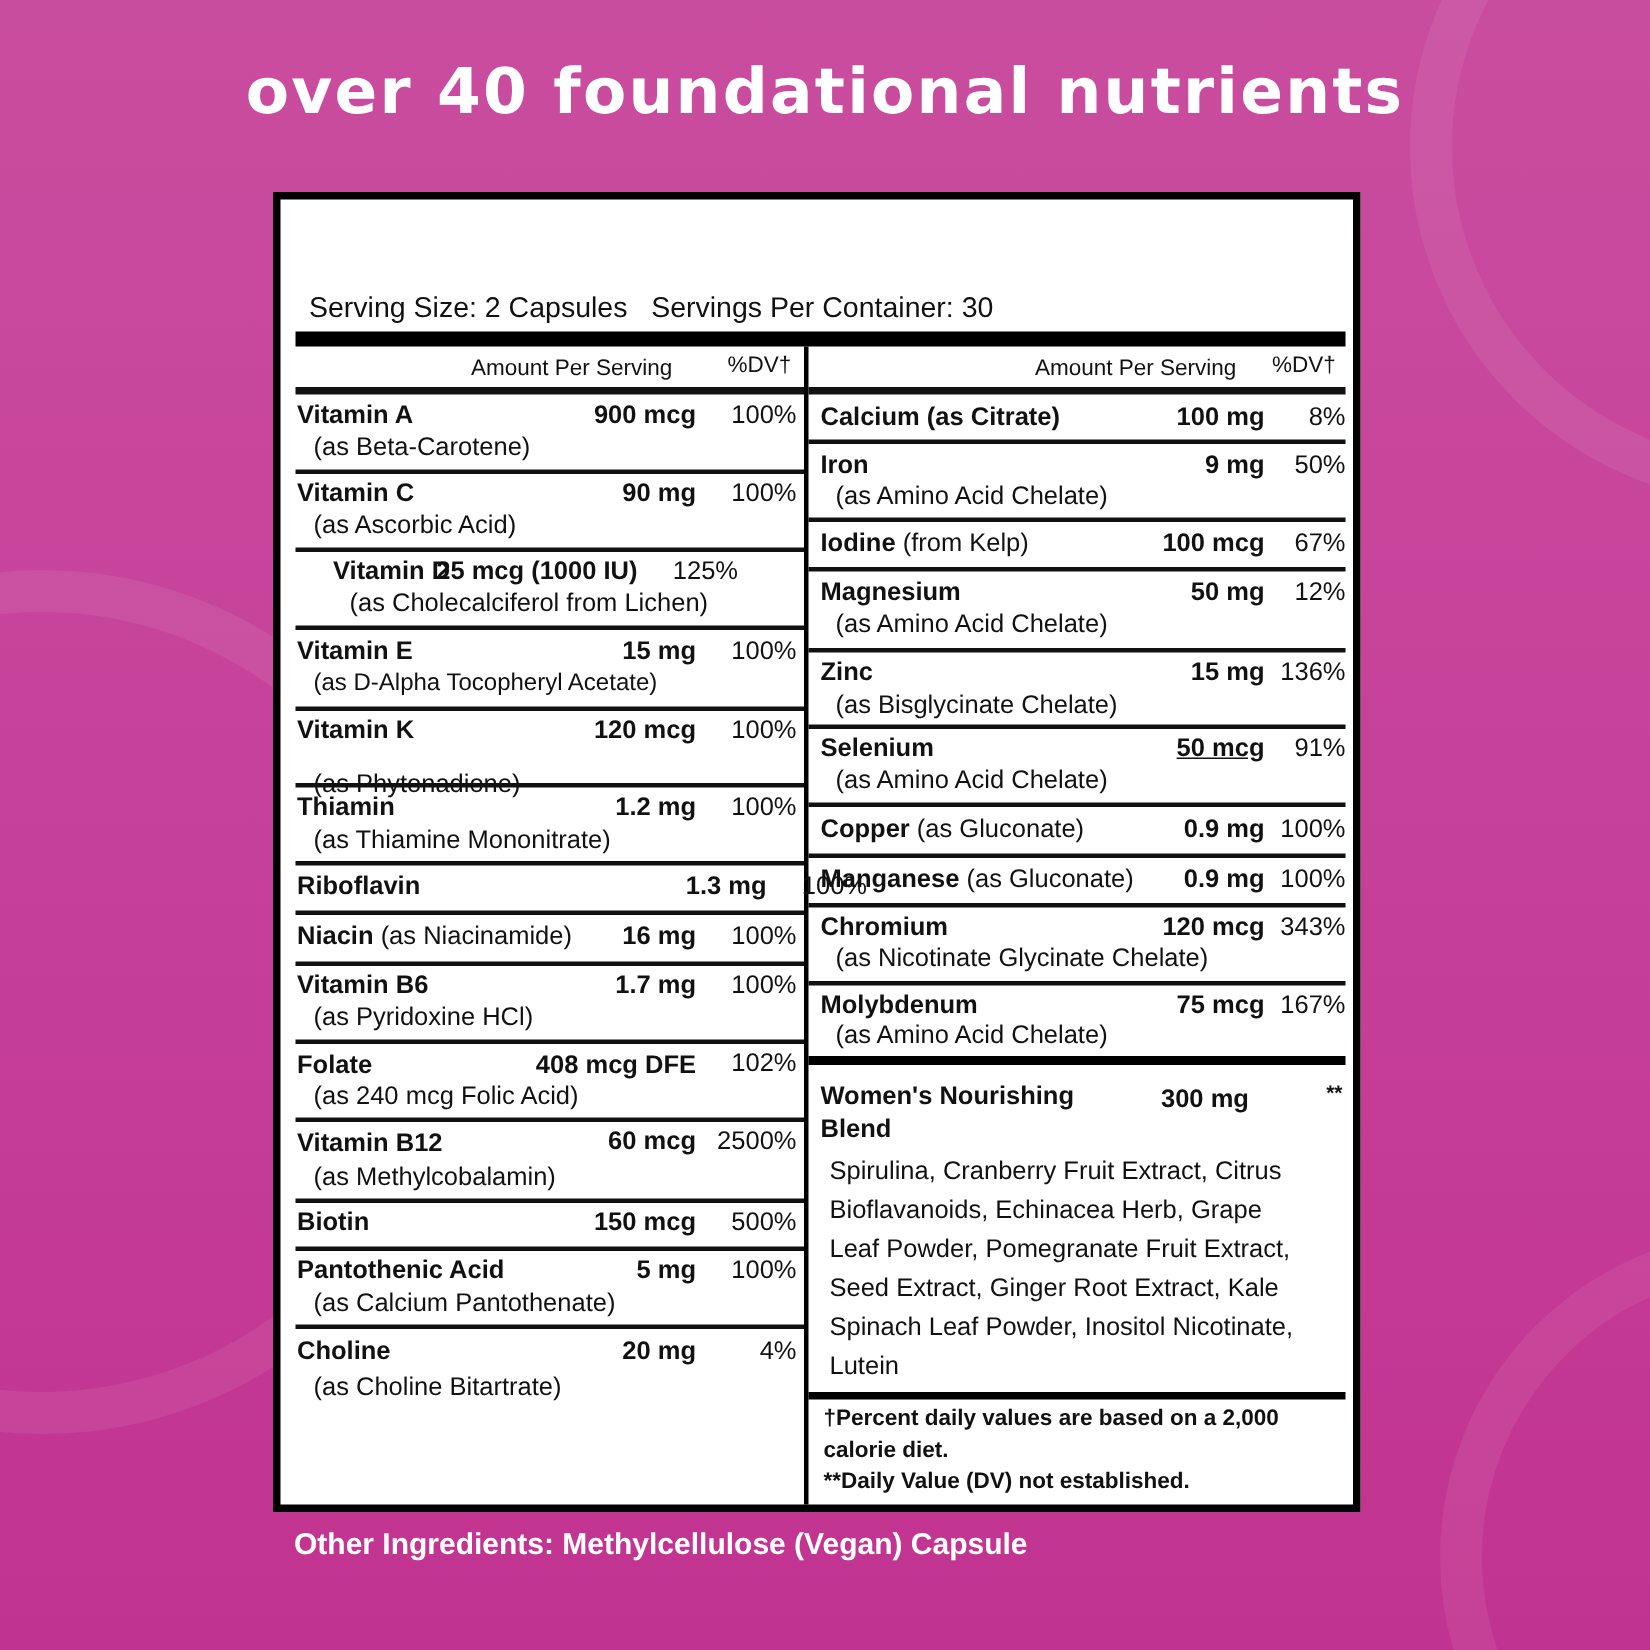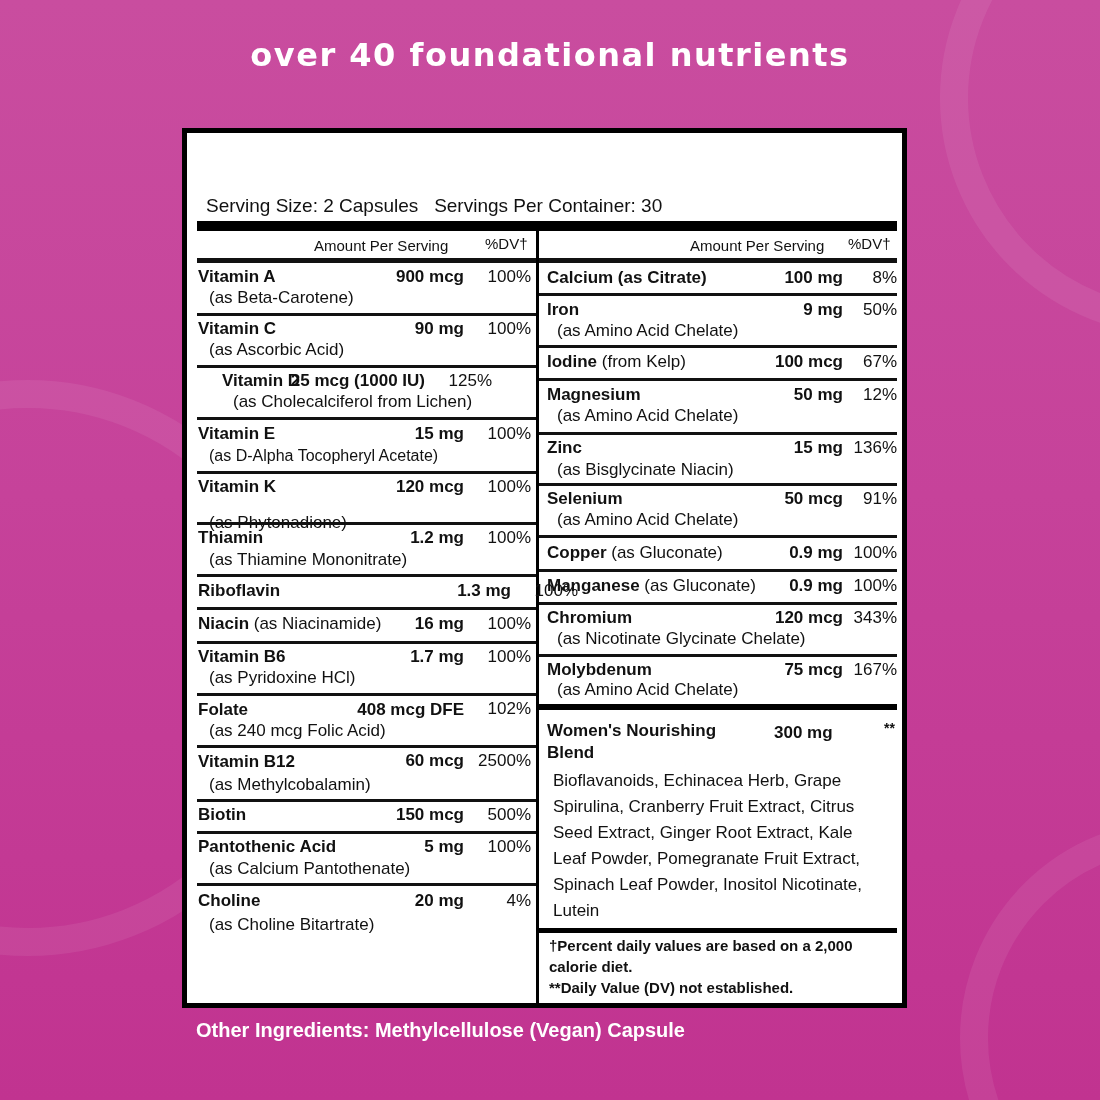--- a/index.html
+++ b/index.html
@@ -6,21 +6,21 @@
   body {
     width: 1100px; height: 1100px; position: relative; overflow: hidden;
     background: linear-gradient(180deg, #c94d9f 0%, #c6429a 45%, #c13390 100%);
     font-family: "Liberation Sans", sans-serif;
     color: #111;
   }
   .swirl { position: absolute; border-radius: 50%; border: 28px solid rgba(255,255,255,0.07); }
   .headline {
     position: absolute; left: 0; top: 36px; width: 1100px; text-align: center;
     color: #fff; font-family: "DejaVu Sans", sans-serif; font-weight: bold;
-    font-size: 32px; letter-spacing: 1.5px;
+    font-size: 42px; letter-spacing: 1.5px;
   }
   .panel {
     position: absolute; left: 182px; top: 128px; width: 715px; height: 870px;
     background: #fff; border: 5px solid #000;
   }
   .title {
     position: absolute; left: 16px; top: 6px; font-family: "DejaVu Sans", sans-serif;
     font-weight: bold; font-size: 37px; letter-spacing: -0.5px; color: #000;
   }
   .serving {
@@ -212,30 +212,30 @@
     <div class="row" style="left:352px; top:248px; width:358px; height:52px;">
       <span class="name" style="left:8px; top:4px;">Magnesium</span>
       <span class="sub" style="left:18px; top:25px;">(as Amino Acid Chelate)</span>
       <span class="amt" style="right:54px; top:4px;">50 mg</span>
       <span class="dv" style="right:0; top:4px;">12%</span>
     </div>
     <div class="hline" style="left:352px; top:299px; width:358px;"></div>
 
     <div class="row" style="left:352px; top:302px; width:358px; height:50px;">
       <span class="name" style="left:8px; top:3px;">Zinc</span>
-      <span class="sub" style="left:18px; top:25px;">(as Bisglycinate Niacin)</span>
+      <span class="sub" style="left:18px; top:25px;">(as Bisglycinate Chelate)</span>
       <span class="amt" style="right:54px; top:3px;">15 mg</span>
       <span class="dv" style="right:0; top:3px;">136%</span>
     </div>
     <div class="hline" style="left:352px; top:350px; width:358px;"></div>
 
     <div class="row" style="left:352px; top:353px; width:358px; height:50px;">
       <span class="name" style="left:8px; top:3px;">Selenium</span>
       <span class="sub" style="left:18px; top:24px;">(as Amino Acid Chelate)</span>
-      <span class="amt" style="right:54px; top:3px;">50 mcg</span>
+      <span class="amt" style="right:54px; top:3px;text-decoration:underline;">50 mcg</span>
       <span class="dv" style="right:0; top:3px;">91%</span>
     </div>
     <div class="hline" style="left:352px; top:402px; width:358px;"></div>
 
     <div class="row" style="left:352px; top:405px; width:358px; height:31px;">
       <span class="name" style="left:8px; top:5px;">
         <span>Copper</span><span class="plain"> (as Gluconate)</span>
       </span>
       <span class="amt" style="right:54px; top:5px;">0.9 mg</span>
       <span class="dv" style="right:0; top:5px;">100%</span>
@@ -266,24 +266,24 @@
       <span class="dv" style="right:0; top:3px;">167%</span>
     </div>
     <div class="thickbar" style="left:352px; top:571px; width:358px; height:6px;"></div>
 
     <div class="row" style="left:352px; top:577px; width:358px; height:218px;">
       <span class="name" style="left:8px; top:11px;">Women's Nourishing</span>
       <span class="name" style="left:8px; top:33px;">Blend</span>
       <span class="amt" style="left:235px; top:13px; text-align:left;">300 mg</span>
       <span class="dv" style="right:2px; top:10px; font-size:14px; font-weight:bold;">**</span>
       <div class="blend-list" style="left:14px; top:58px;">
+        <div>Spirulina, Cranberry Fruit Extract, Citrus</div>
         <div>Bioflavanoids, Echinacea Herb, Grape</div>
-        <div>Spirulina, Cranberry Fruit Extract, Citrus</div>
+        <div>Leaf Powder, Pomegranate Fruit Extract,</div>
         <div>Seed Extract, Ginger Root Extract, Kale</div>
-        <div>Leaf Powder, Pomegranate Fruit Extract,</div>
         <div>Spinach Leaf Powder, Inositol Nicotinate,</div>
         <div>Lutein</div>
       </div>
     </div>
     <div class="thickbar" style="left:352px; top:795px; width:358px; height:5px;"></div>
 
     <div class="foot" style="left:362px; top:802px;">
       <div>†Percent daily values are based on a 2,000</div>
       <div>calorie diet.</div>
       <div>**Daily Value (DV) not established.</div>

